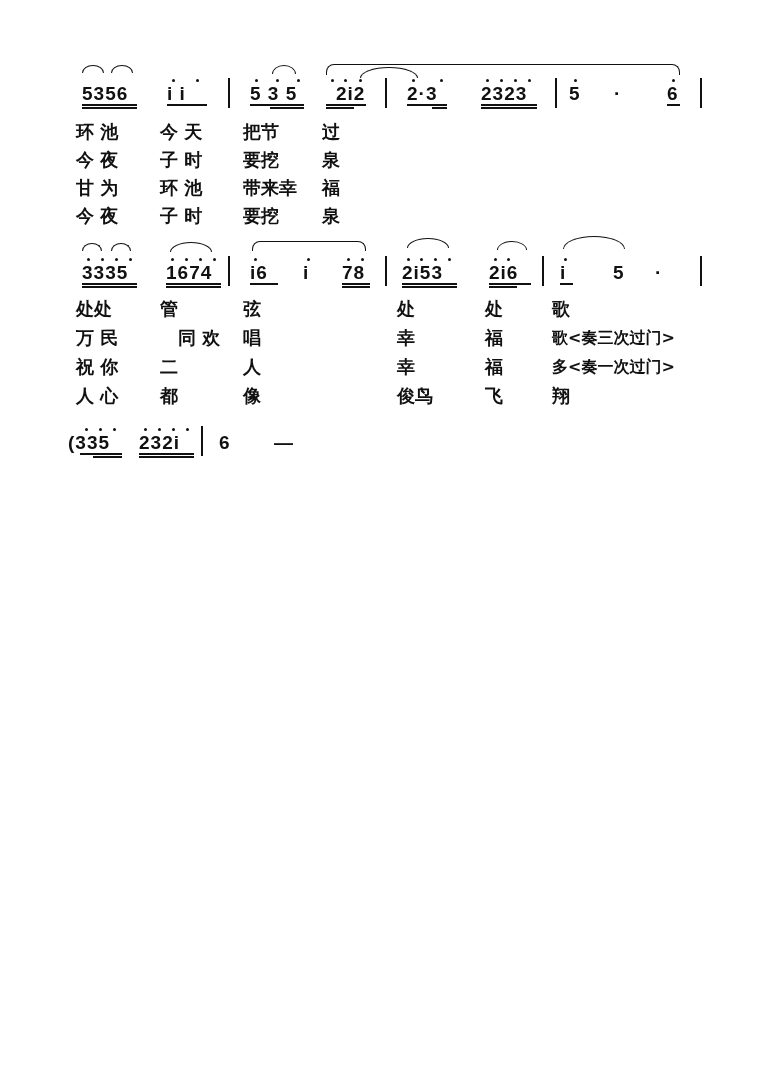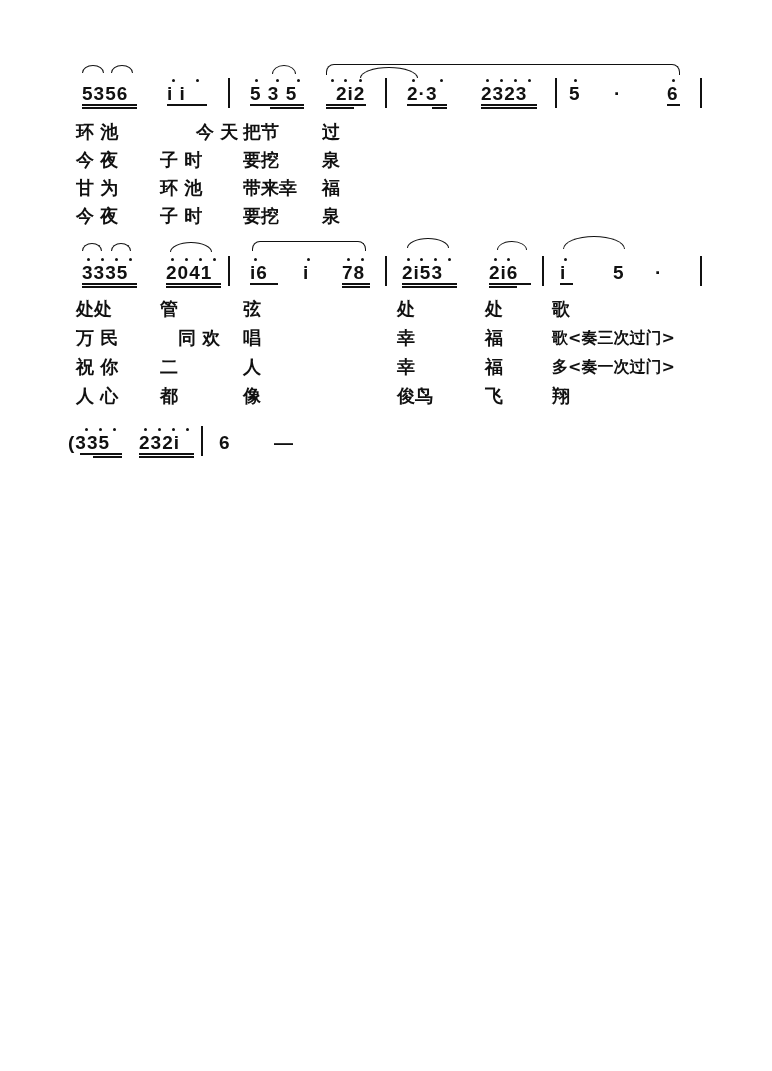--- a/index.html
+++ b/index.html
@@ -64,21 +64,21 @@
 
   <span class="note" style="left:569px;top:83px;">5</span>
   <div class="dot" style="left:574px;top:79px;"></div>
   <span class="note" style="left:614px;top:83px;">·</span>
   <span class="note" style="left:667px;top:83px;">6</span>
   <div class="dot" style="left:672px;top:79px;"></div>
   <div class="ul" style="left:667px;top:104px;width:13px;"></div>
   <div class="bar" style="left:700px;top:78px;height:30px;"></div>
 
   <span class="lyric" style="left:76px;top:121px;">环 池</span>
-  <span class="lyric" style="left:160px;top:121px;margin-left:36px;">今 天</span>
+  <span class="lyric" style="left:160px;top:121px;">今 天</span>
   <span class="lyric" style="left:243px;top:121px;">把节</span>
   <span class="lyric" style="left:322px;top:121px;">过</span>
 
   <span class="lyric" style="left:76px;top:149px;">今 夜</span>
   <span class="lyric" style="left:160px;top:149px;">子 时</span>
   <span class="lyric" style="left:243px;top:149px;">要挖</span>
   <span class="lyric" style="left:322px;top:149px;">泉</span>
 
   <span class="lyric" style="left:76px;top:177px;">甘 为</span>
   <span class="lyric" style="left:160px;top:177px;">环 池</span>
@@ -100,21 +100,21 @@
   <div class="slur" style="left:497px;top:241px;width:28px;height:8px;"></div>
   <div class="slur" style="left:563px;top:236px;width:60px;height:12px;"></div>
 
   <span class="note" style="left:82px;top:262px;">3335</span>
   <div class="dot" style="left:87px;top:258px;"></div>
     <div class="dot" style="left:101px;top:258px;"></div>
     <div class="dot" style="left:115px;top:258px;"></div>
     <div class="dot" style="left:129px;top:258px;"></div>
   <div class="ul" style="left:82px;top:283px;width:55px;"></div>
     <div class="ul" style="left:82px;top:286px;width:55px;"></div>
-  <span class="note" style="left:166px;top:262px;">2041</span>
+  <span class="note" style="left:166px;top:262px;">1674</span>
   <div class="dot" style="left:171px;top:258px;"></div>
     <div class="dot" style="left:185px;top:258px;"></div>
     <div class="dot" style="left:199px;top:258px;"></div>
     <div class="dot" style="left:213px;top:258px;"></div>
   <div class="ul" style="left:166px;top:283px;width:55px;"></div>
     <div class="ul" style="left:166px;top:286px;width:55px;"></div>
   <div class="bar" style="left:228px;top:256px;height:30px;"></div>
 
   <span class="note" style="left:250px;top:262px;">i6</span>
   <div class="dot" style="left:254px;top:258px;"></div>

